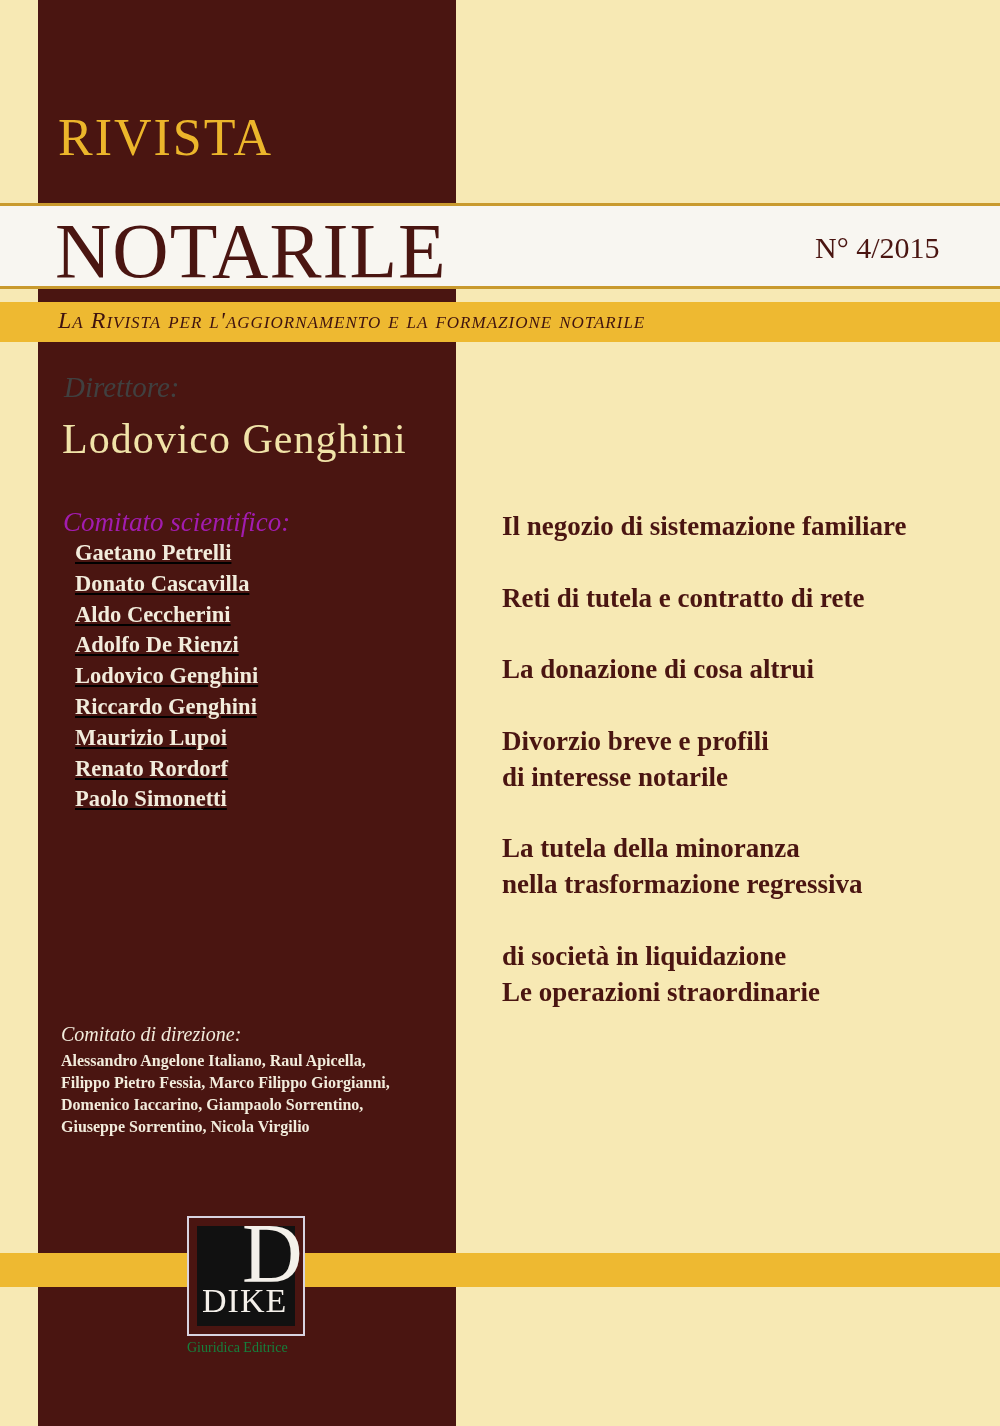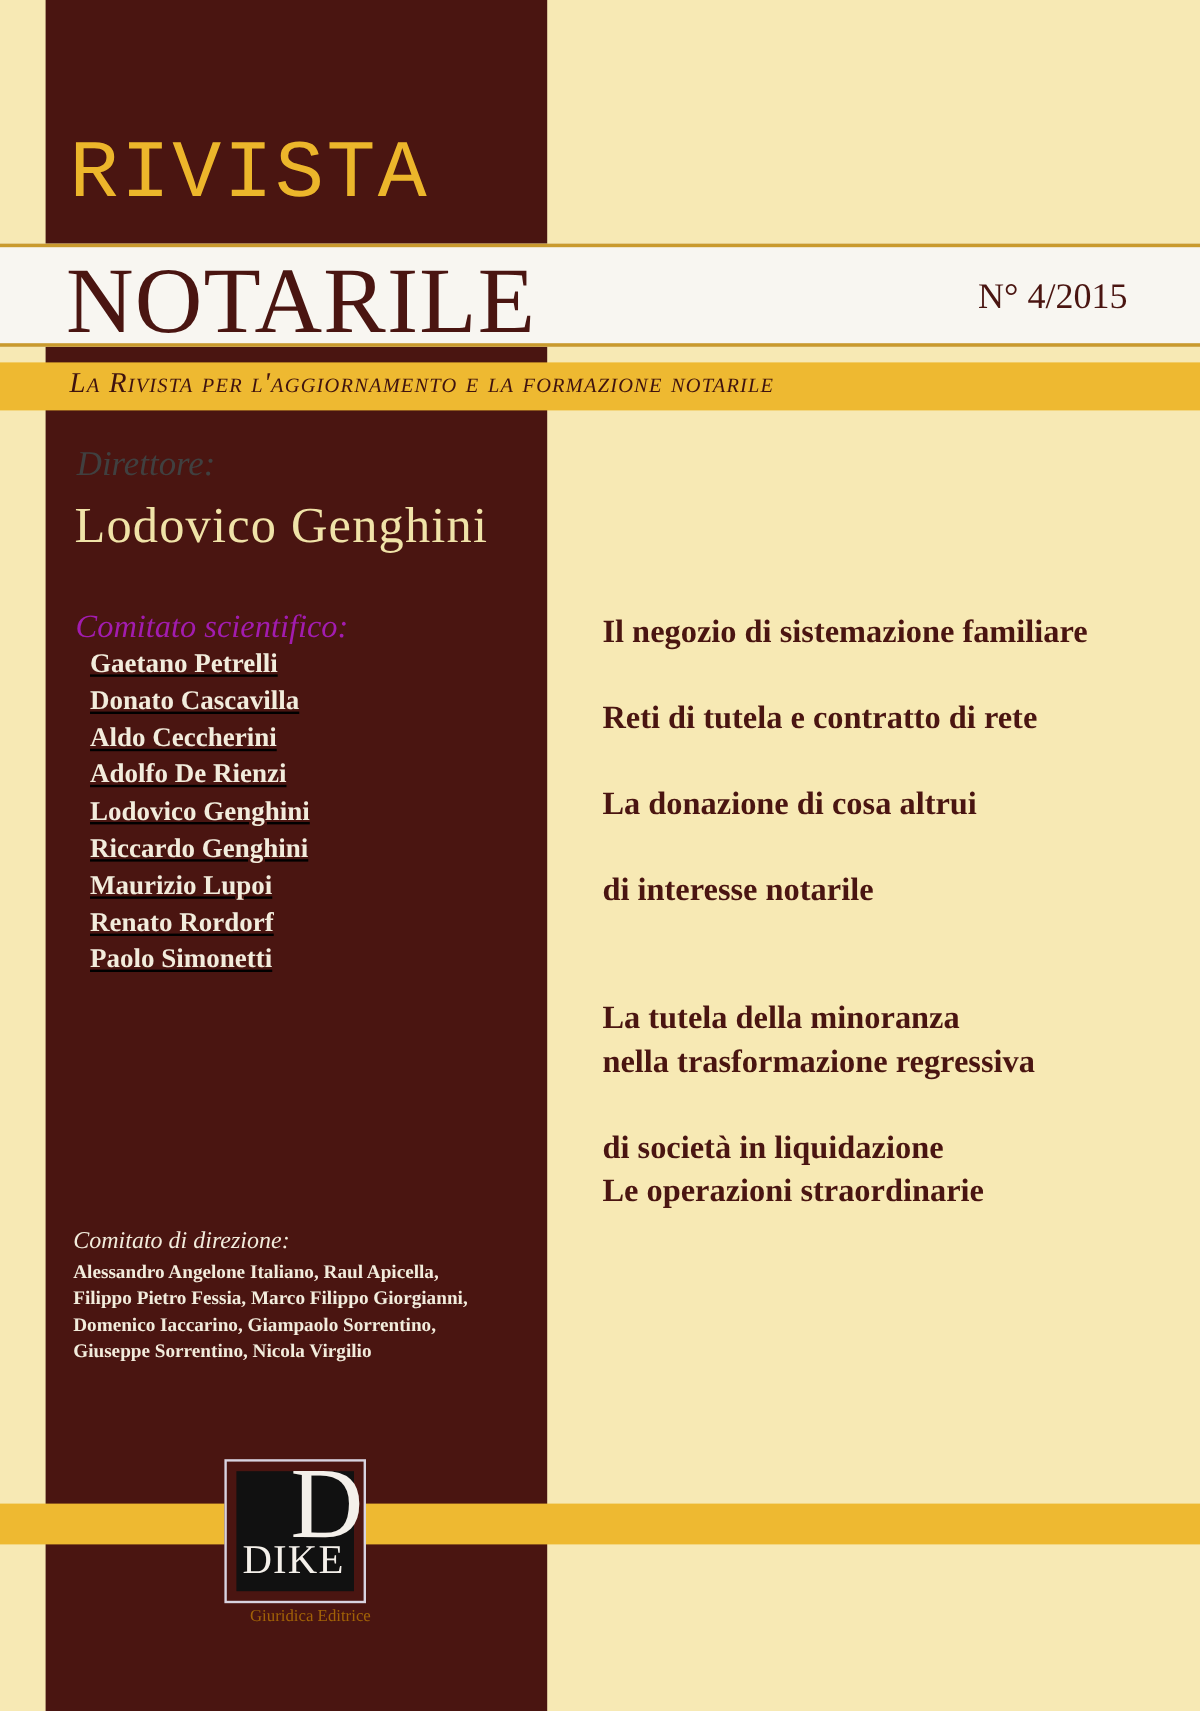--- a/index.html
+++ b/index.html
@@ -7,22 +7,22 @@
     width: 1000px; height: 1426px; position: relative; overflow: hidden;
     background: #f7e9b4;
     font-family: "Liberation Serif", "DejaVu Serif", serif;
   }
   .panel {
     position: absolute; left: 38px; top: 0; width: 418px; height: 1426px;
     background: #4a1511;
   }
   .title-top {
     position: absolute; left: 58px; top: 112px;
-    font-size: 68px; line-height: 1; color: #ecb62b; letter-spacing: 2px;
-    font-family: Liberation Mono, monospace;
+    font-size: 52px; line-height: 1; color: #ecb62b; letter-spacing: 2px;
+    font-family: Liberation Serif, serif;
   }
   .white-band {
     position: absolute; left: 0; top: 203px; width: 1000px; height: 86px;
     background: #f8f6f1;
     border-top: 3px solid #c99a2e; border-bottom: 3px solid #c99a2e;
     box-sizing: border-box;
   }
   .title-bottom {
     position: absolute; left: 55px; top: 212px;
     font-size: 78px; line-height: 1; color: #4a1511; letter-spacing: 1px;
@@ -85,22 +85,22 @@
     position: absolute; left: 8px; top: 8px; width: 98px; height: 100px; background: #111;
   }
   .logo-d {
     position: absolute; left: 45px; top: -14px; font-size: 84px; line-height: 1; color: #f4f0ea;
     font-family: "Liberation Serif", serif;
   }
   .logo-dike {
     position: absolute; left: 5px; top: 58px; font-size: 34px; line-height: 1; color: #f4f0ea; letter-spacing: 1px;
   }
   .publisher {
-    position: absolute; left: 187px; top: 1340px; width: 122px; text-align: right;
-    font-size: 14px; color: #a16207;
+    position: absolute; left: 187px; top: 1340px; width: 122px; text-align: left;
+    font-size: 14px; color: #15803d;
   }
 </style>
 </head>
 <body>
 
 <div class="panel"></div>
 
 <div class="title-top">RIVISTA</div>
 
 <div class="white-band"></div>
@@ -138,20 +138,21 @@
   <div class="article" style="top:0px">
     <div>Il negozio di sistemazione familiare</div>
   </div>
   <div class="article" style="top:72px">
     <div>Reti di tutela e contratto di rete</div>
   </div>
   <div class="article" style="top:143px">
     <div>La donazione di cosa altrui</div>
   </div>
   <div class="article" style="top:215px">
+    <div>Divorzio breve e profili</div>
     <div>di interesse notarile</div>
   </div>
   <div class="article" style="top:322px">
     <div>La tutela della minoranza</div>
     <div>nella trasformazione regressiva</div>
   </div>
   <div class="article" style="top:430px">
     <div>di società in liquidazione</div>
     <div>Le operazioni straordinarie</div>
   </div>

